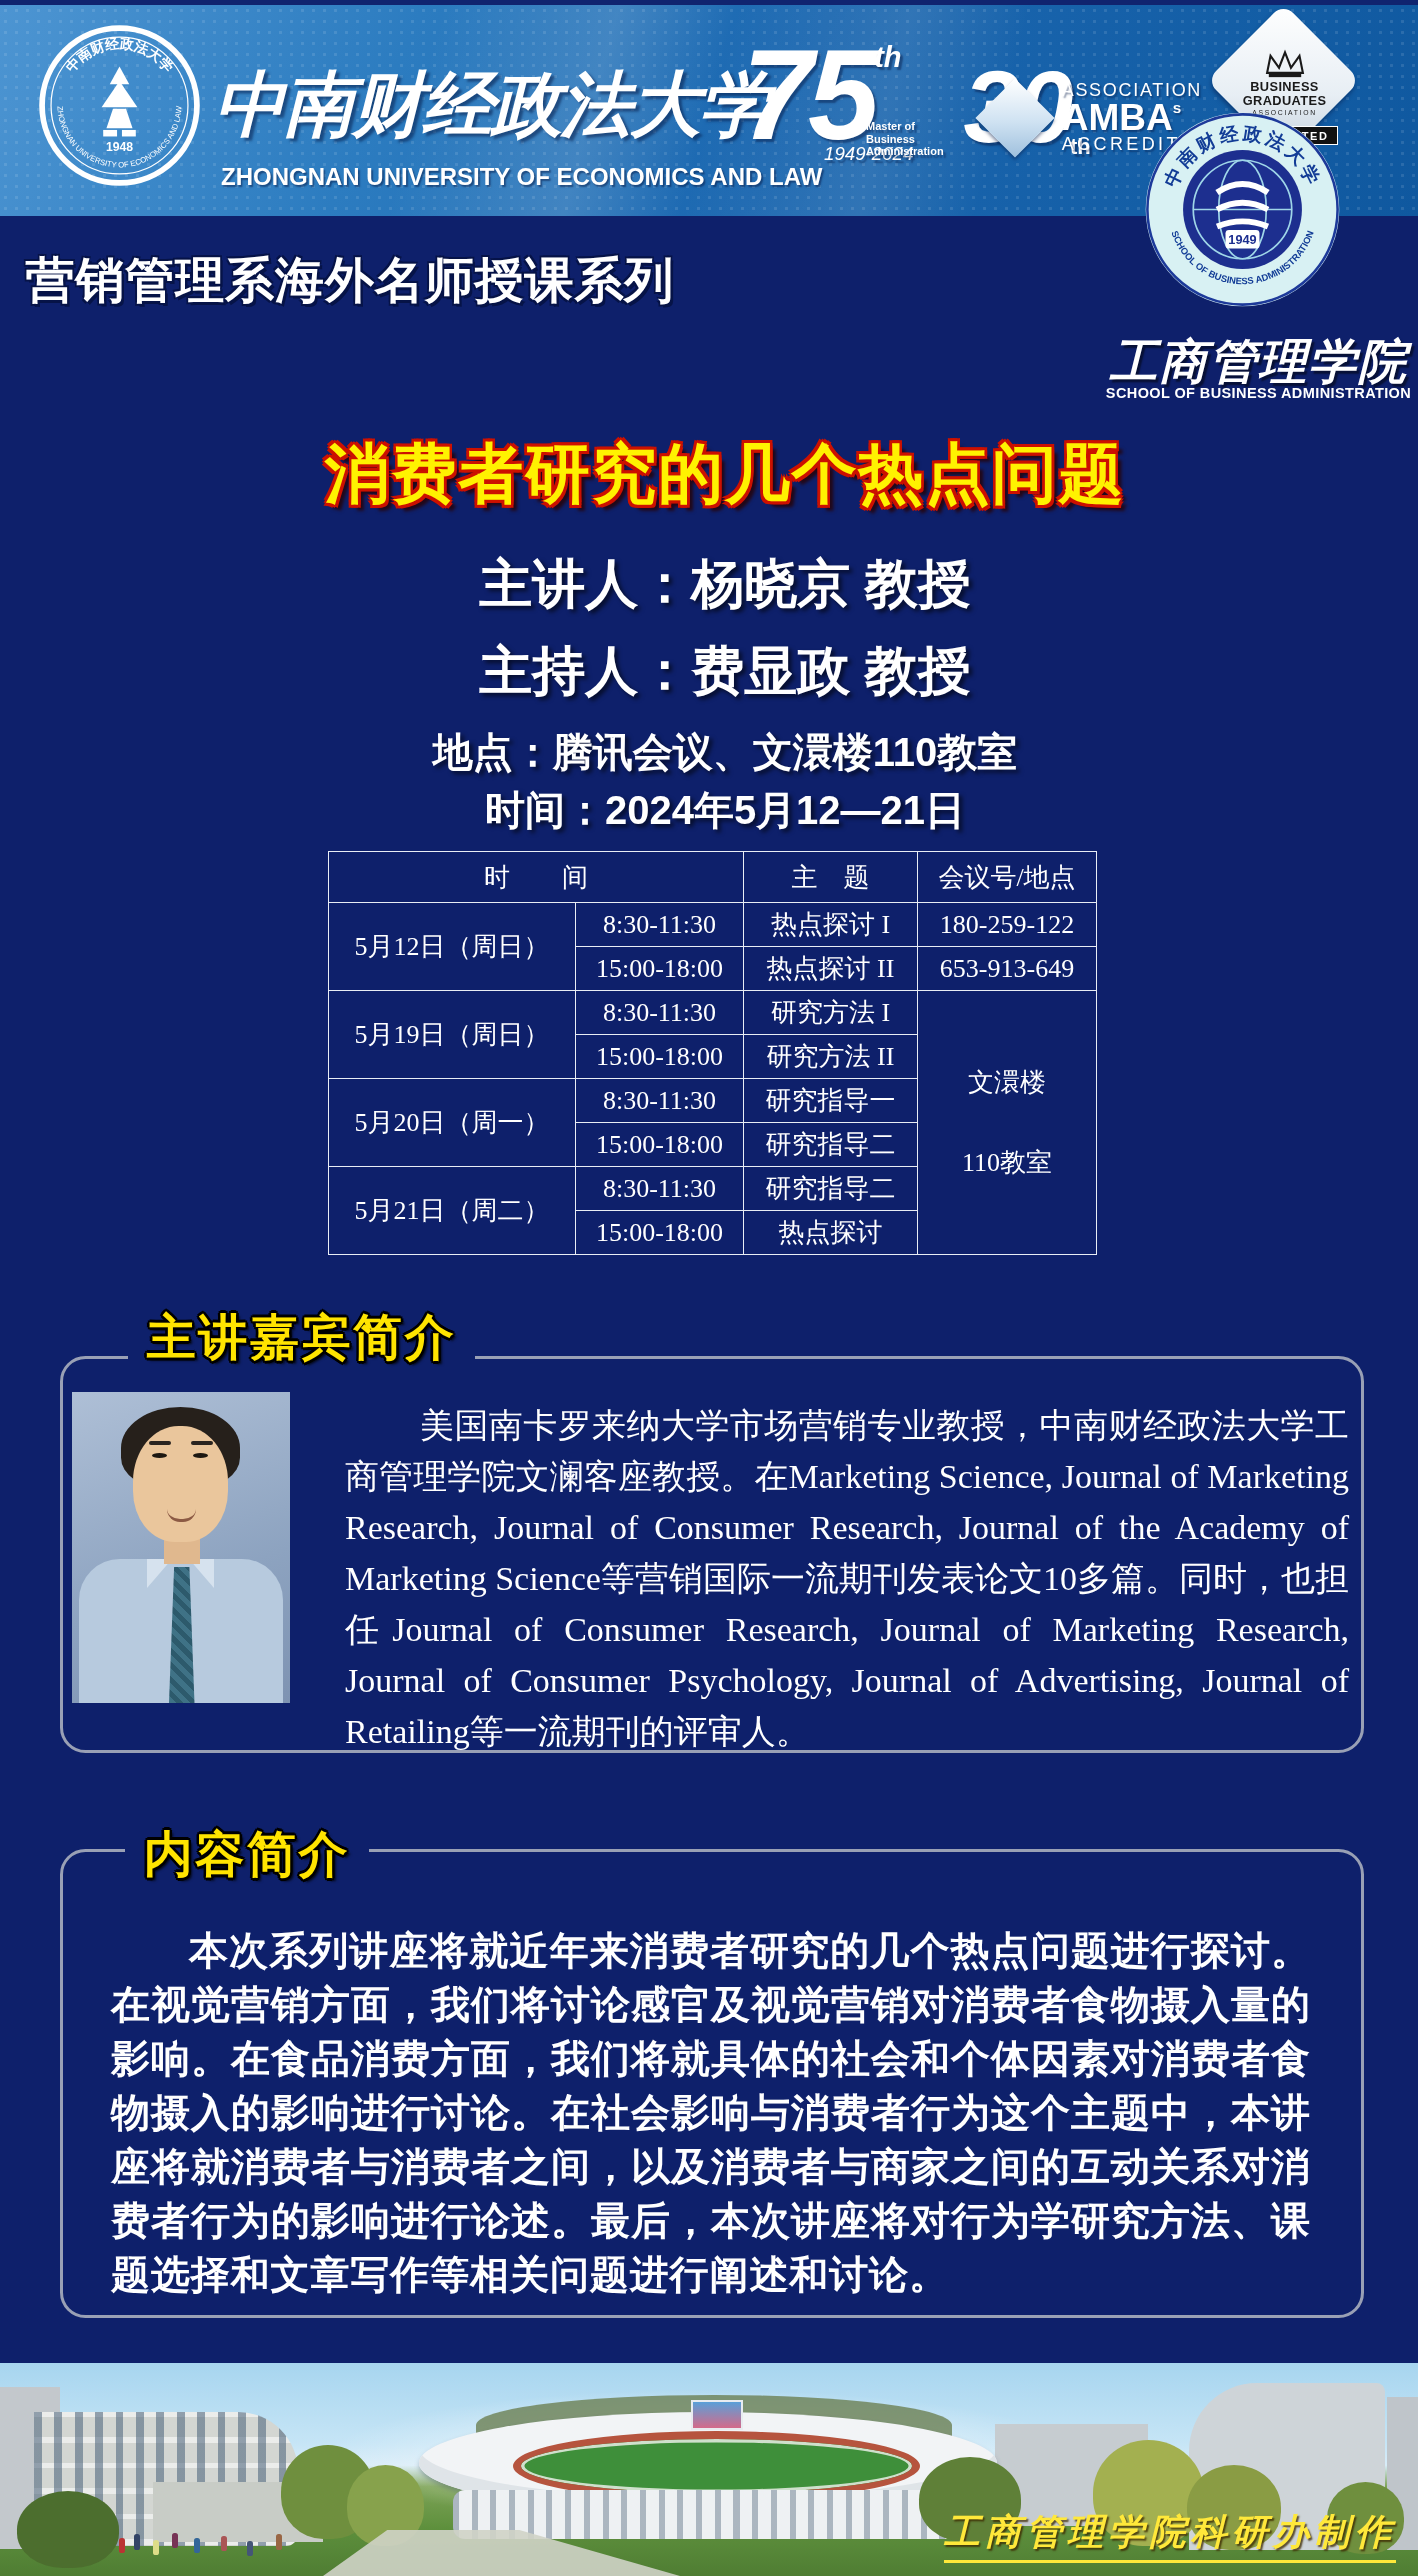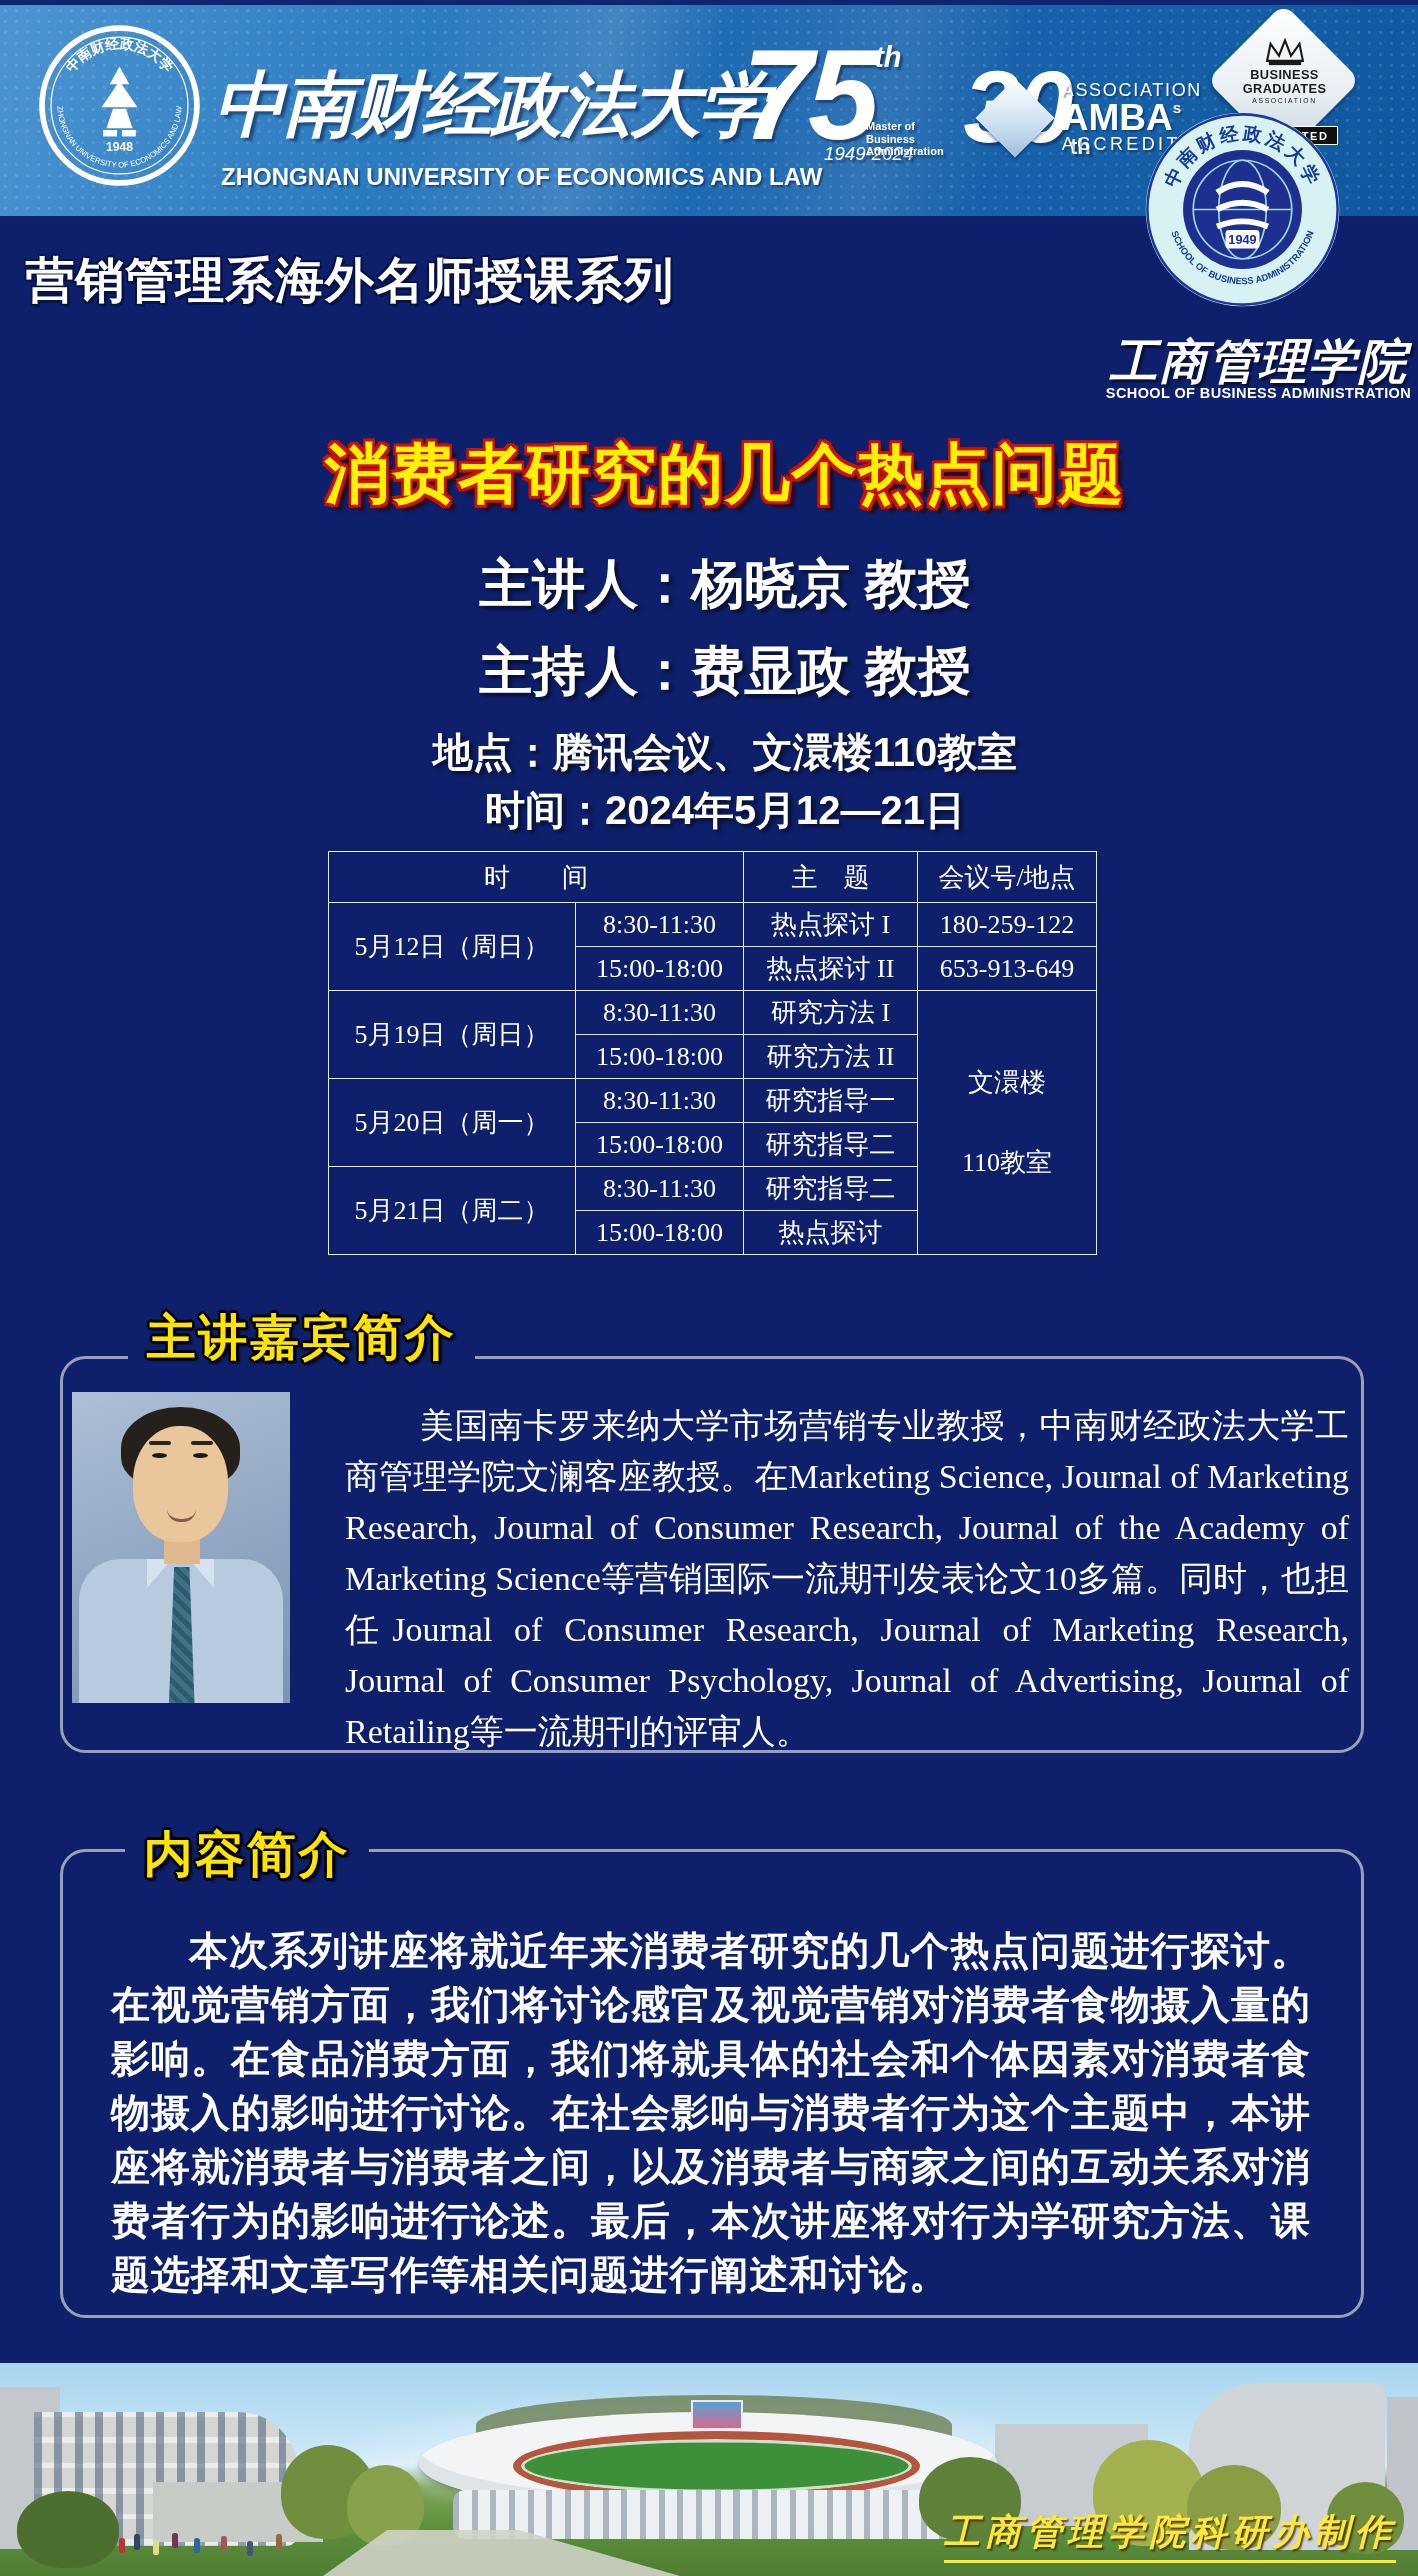--- a/index.html
+++ b/index.html
@@ -42,21 +42,21 @@
     box-shadow:1.7px 1.7px 3.4px rgba(8,30,75,.5);}
   .amba-top{font-size:18px;letter-spacing:1.7px;text-shadow:1.7px 1.7px 1.7px rgba(8,30,75,.5);}
   .amba-main{font-size:37px;font-weight:bold;line-height:.9;text-shadow:1.7px 1.7px 1.7px rgba(8,30,75,.5);}
   .amba-sup{font-size:15.3px;vertical-align:top;}
   .amba-bottom{font-size:18px;letter-spacing:3.4px;text-shadow:1.7px 1.7px 1.7px rgba(8,30,75,.5);}
 
   .bga{position:absolute;left:1212px;top:12px;z-index:2;width:145px;height:162px;}
   .bga-diamond{position:absolute;left:17px;top:8.5px;width:109px;height:109px;border-radius:13.6px;
     background:linear-gradient(135deg,#ffffff,#e7eef4 60%,#c2cfdb);transform:rotate(45deg);
     box-shadow:1.7px 2.6px 4.3px rgba(8,30,75,.5);}
-  .bga-inner{position:absolute;left:8.5px;top:20px;width:128px;text-align:center;color:#1a1a1a;}
+  .bga-inner{position:absolute;left:8.5px;top:32px;width:128px;text-align:center;color:#1a1a1a;}
   .bga-crown{display:block;margin:0 auto 1.7px auto;}
   .bga-l1{font-size:12.8px;font-weight:bold;letter-spacing:0.4px;line-height:1.1;}
   .bga-l2{font-size:6.8px;letter-spacing:1.7px;margin-top:0.9px;}
   .bga-accredited{position:absolute;left:18.7px;top:109px;width:105px;background:#111;color:#fff;
     font-size:11px;font-weight:bold;text-align:center;letter-spacing:1.7px;padding:2.6px 0;
     border:1.7px solid #fff;}
 
   
   .school-badge{position:absolute;left:1144px;top:111px;z-index:3;}
   .school-cn{position:absolute;left:1097px;top:330px;width:323px;text-align:center;color:#fff;

